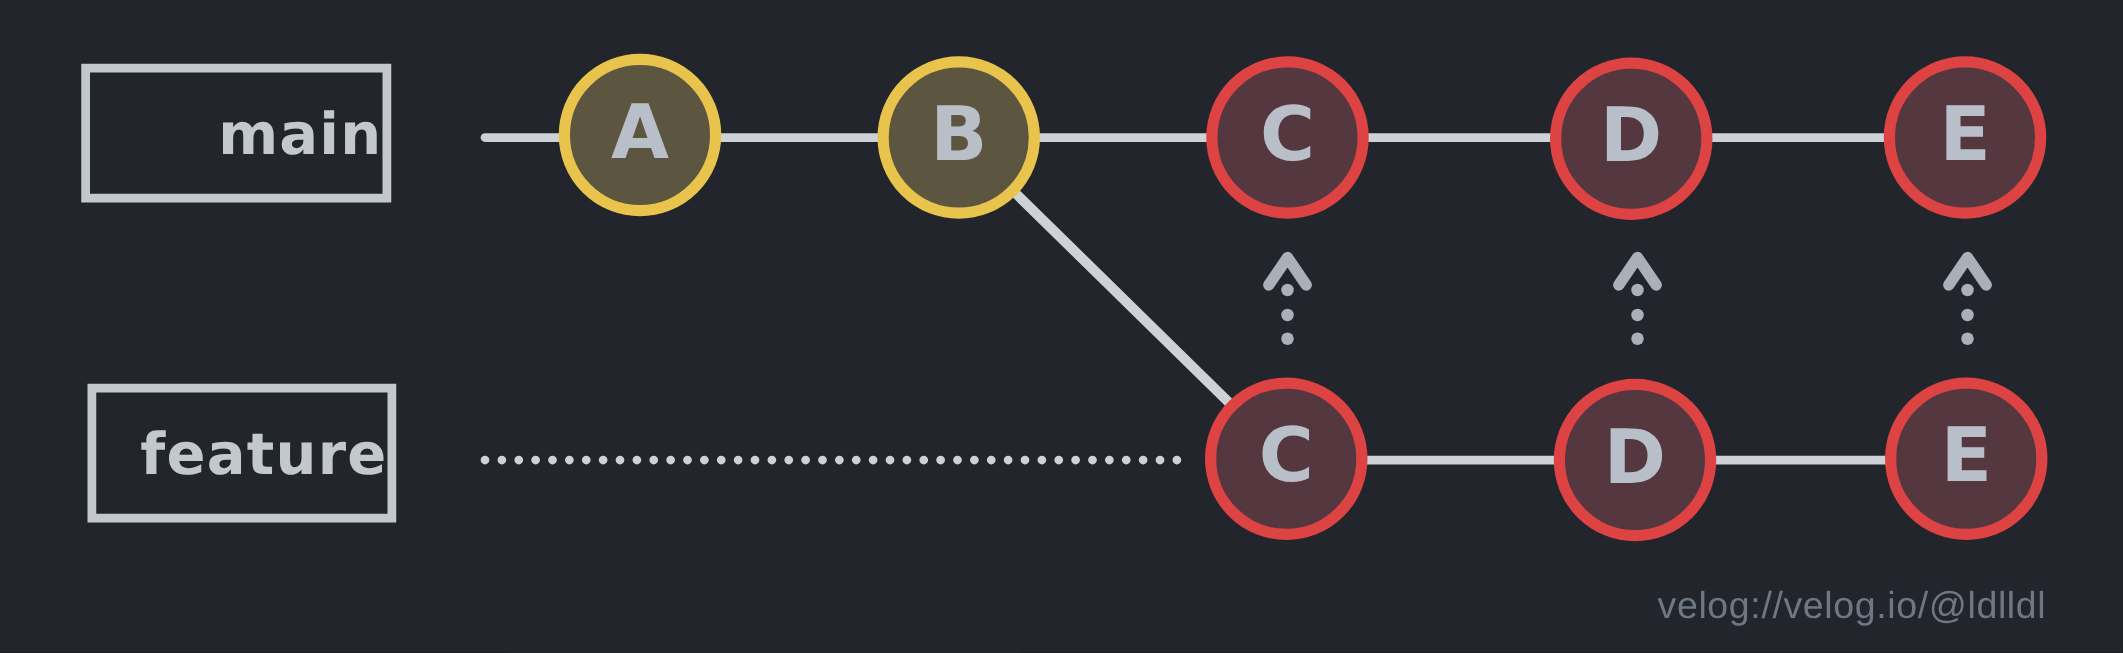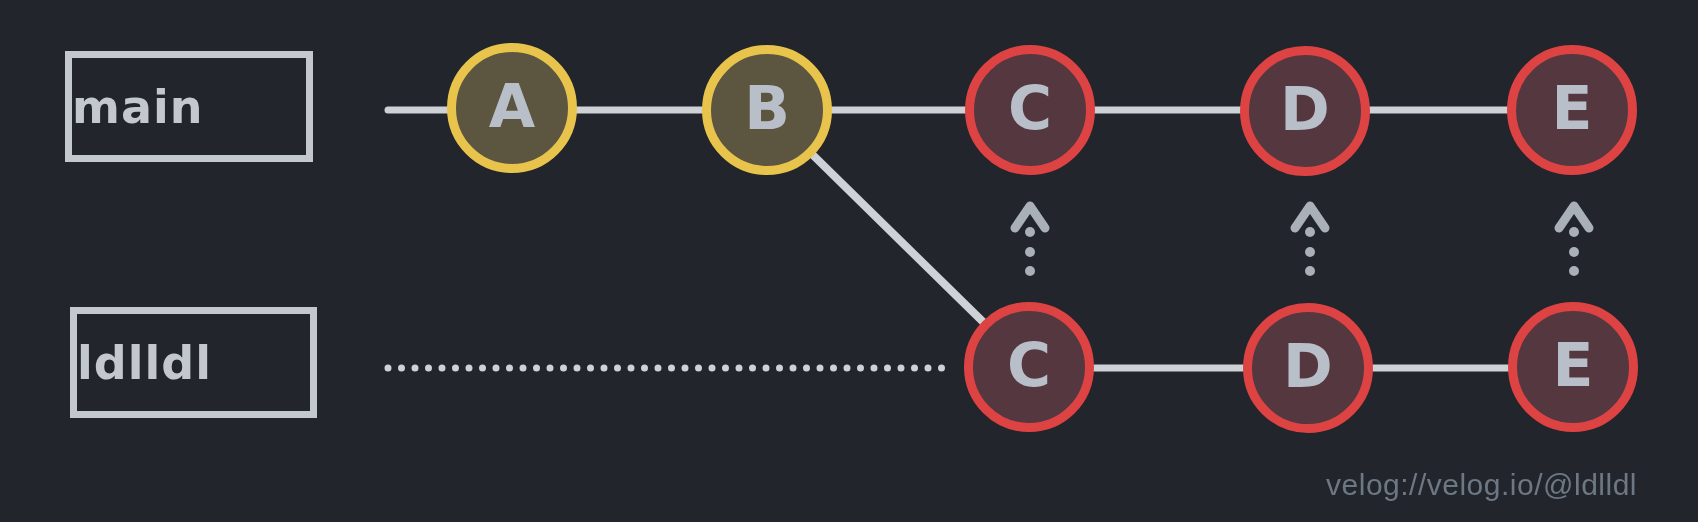--- a/index.html
+++ b/index.html
@@ -15,21 +15,21 @@
   .layer-svg {
     position: absolute;
     inset: 0;
   }
   .branch-box {
     position: absolute;
     box-sizing: border-box;
     border: 7px solid #c3c8ce;
     display: flex;
     align-items: center;
-    justify-content: flex-start;
+    justify-content: flex-end;
     color: #c3c8ce;
     font-weight: bold;
     font-size: 46px;
     letter-spacing: 1px;
   }
   .branch-box--main    { left: 65px;  top: 51px;  width: 248px; height: 111px; }
   .branch-box--feature { left: 70px;  top: 307px; width: 247px; height: 111px; }
   .commit {
     position: absolute;
     box-sizing: border-box;
@@ -102,21 +102,21 @@
       <circle cx="1574" cy="232" r="5" fill="#a9b0b8"></circle>
       <circle cx="1574" cy="252" r="5" fill="#a9b0b8"></circle>
       <circle cx="1574" cy="271" r="5" fill="#a9b0b8"></circle>
     </g>
   </svg>
 
   <div class="branch-box branch-box--main">
     <span>main</span>
   </div>
   <div class="branch-box branch-box--feature">
-    <span>ldlldl</span>
+    <span>feature</span>
   </div>
 
   <div class="commit commit--yellow pos-main-a">
     <span class="commit-label">A</span>
   </div>
   <div class="commit commit--yellow pos-main-b">
     <span class="commit-label">B</span>
   </div>
   <div class="commit commit--red pos-main-c">
     <span class="commit-label">C</span>

